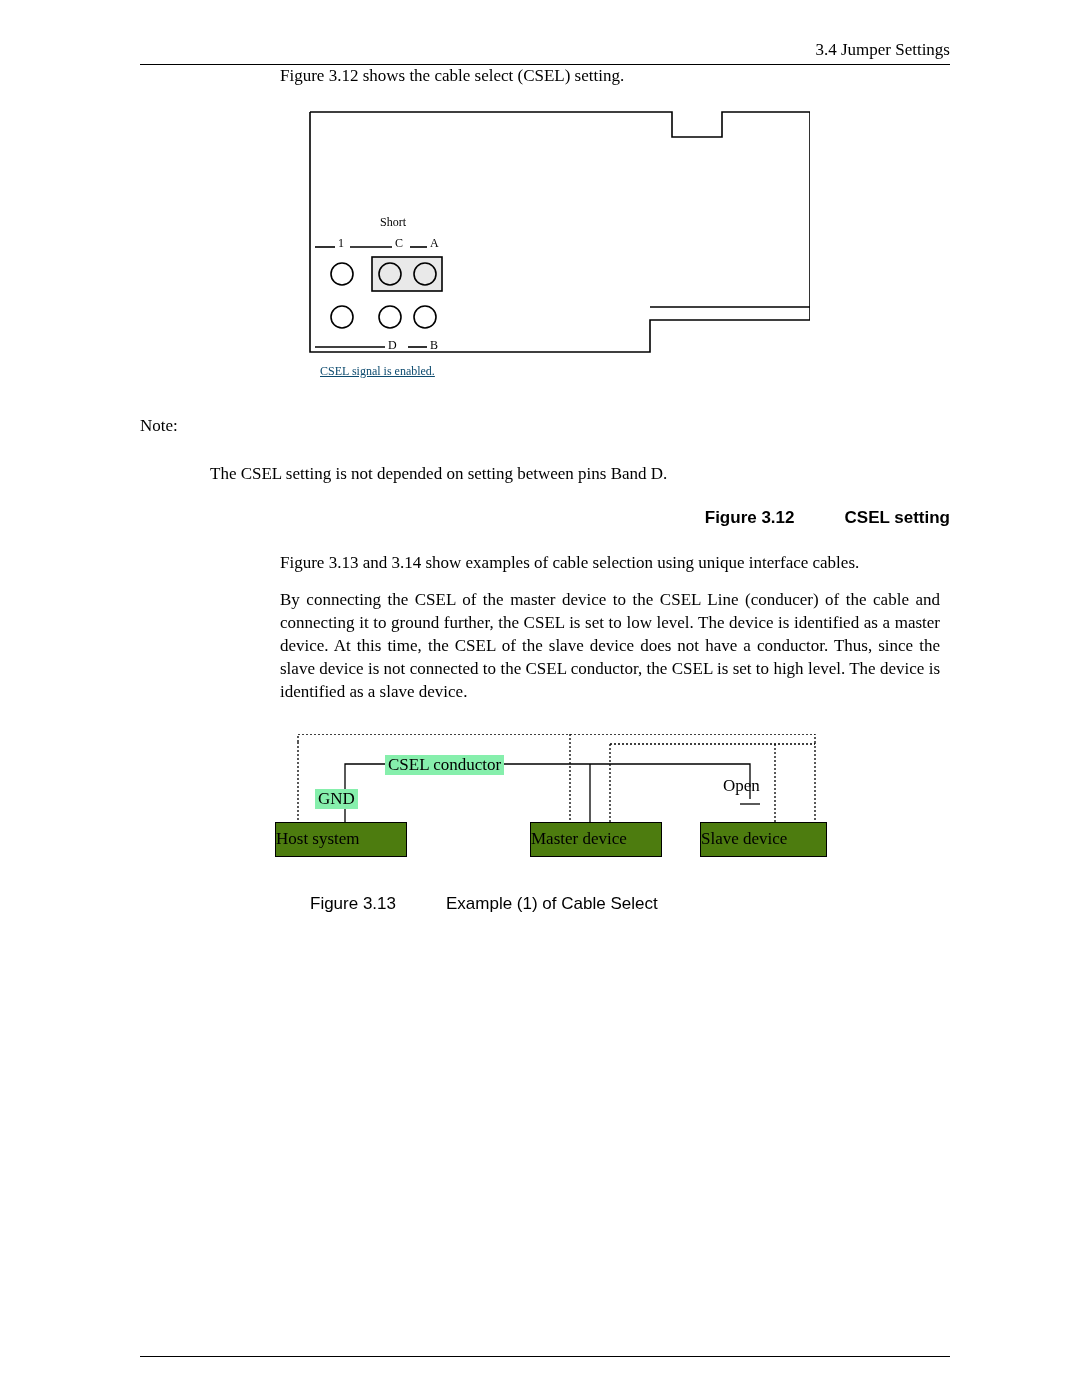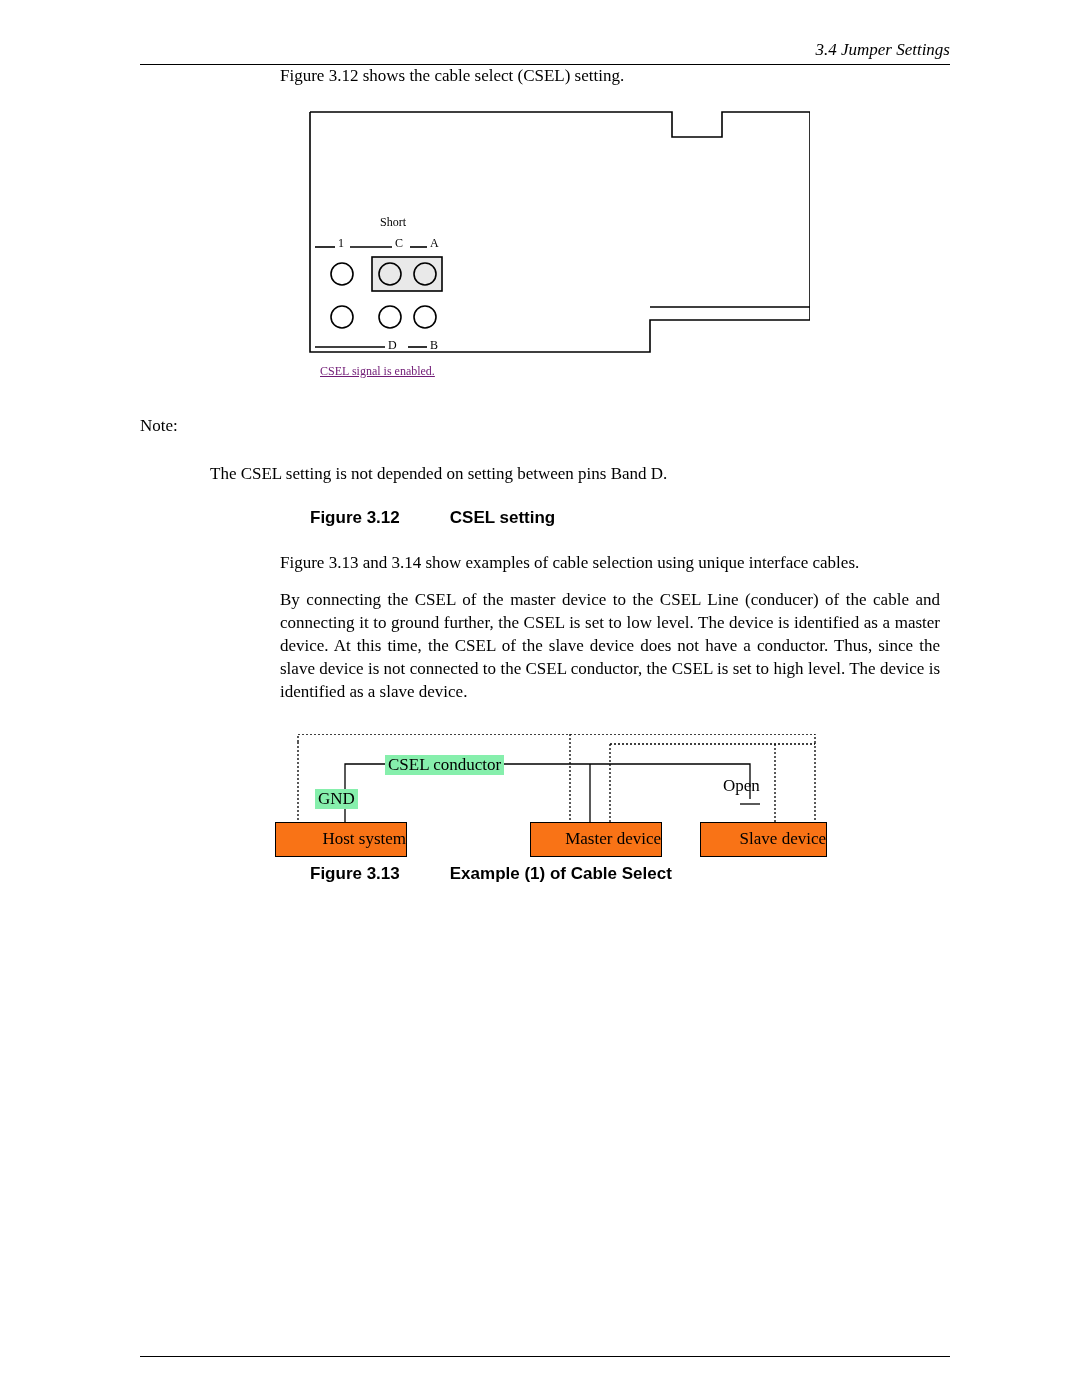--- a/index.html
+++ b/index.html
@@ -12,21 +12,20 @@
   }
   .page {
     width: 1080px;
     height: 1397px;
     position: relative;
     box-sizing: border-box;
     padding: 40px 130px 40px 140px;
   }
   .header-area {
     text-align: right;
-    font-style: italic;
     font-size: 17px;
     margin-bottom: 4px;
   }
   .hr {
     border: none;
     border-top: 1.5px solid #000;
     margin: 0;
   }
   .section-title {
     font-family: Arial, Helvetica, sans-serif;
@@ -50,59 +49,60 @@
   .note-body {
     margin-left: 70px;
     margin-bottom: 24px;
   }
   .fig-caption {
     font-family: Arial, Helvetica, sans-serif;
     font-weight: bold;
     font-size: 17px;
     margin-top: 24px;
     margin-bottom: 24px;
-    text-align: left;
+    text-align: right;
     margin-left: 170px;
   }
   .fig-caption .gap { display:inline-block; width: 50px; }
   .fig-caption2 {
     font-family: Arial, Helvetica, sans-serif;
-    font-weight: bold;
-    font-size: 17px;
+    font-weight: normal;
+    font-size: 17px;
+    margin-top: 30px;
     text-align: left;
     margin-left: 170px;
   }
   .fig-caption2 .gap { display:inline-block; width: 50px; }
 
   .figure312 {
     position: relative;
     width: 530px;
     height: 290px;
     margin-left: 140px;
     margin-top: 14px;
     margin-bottom: 10px;
   }
   .figure312 .t { position: absolute; font-size: 12px; }
-  .figure312 .underlined { text-decoration: underline; color:#701a75; }
+  .figure312 .underlined { text-decoration: underline; color:#0c4a6e; }
 
   .figure313 {
     position: relative;
     width: 560px;
     height: 130px;
     margin-left: 130px;
     margin-top: 30px;
   }
   .figure313 .box {
     position: absolute;
     border: 1.3px solid #000;
-    background: #f97316;
+    background: #4d7c0f;
     font-size: 17px;
     display: flex;
     align-items: center;
-    justify-content: flex-end;
+    justify-content: flex-start;
   }
   .figure313 .label { position: absolute; font-size: 17px; background:#86efac; padding:0 3px;}
 
   .footer {
     position: absolute;
     bottom: 40px;
     left: 140px;
     right: 130px;
   }
   .footer-row {

